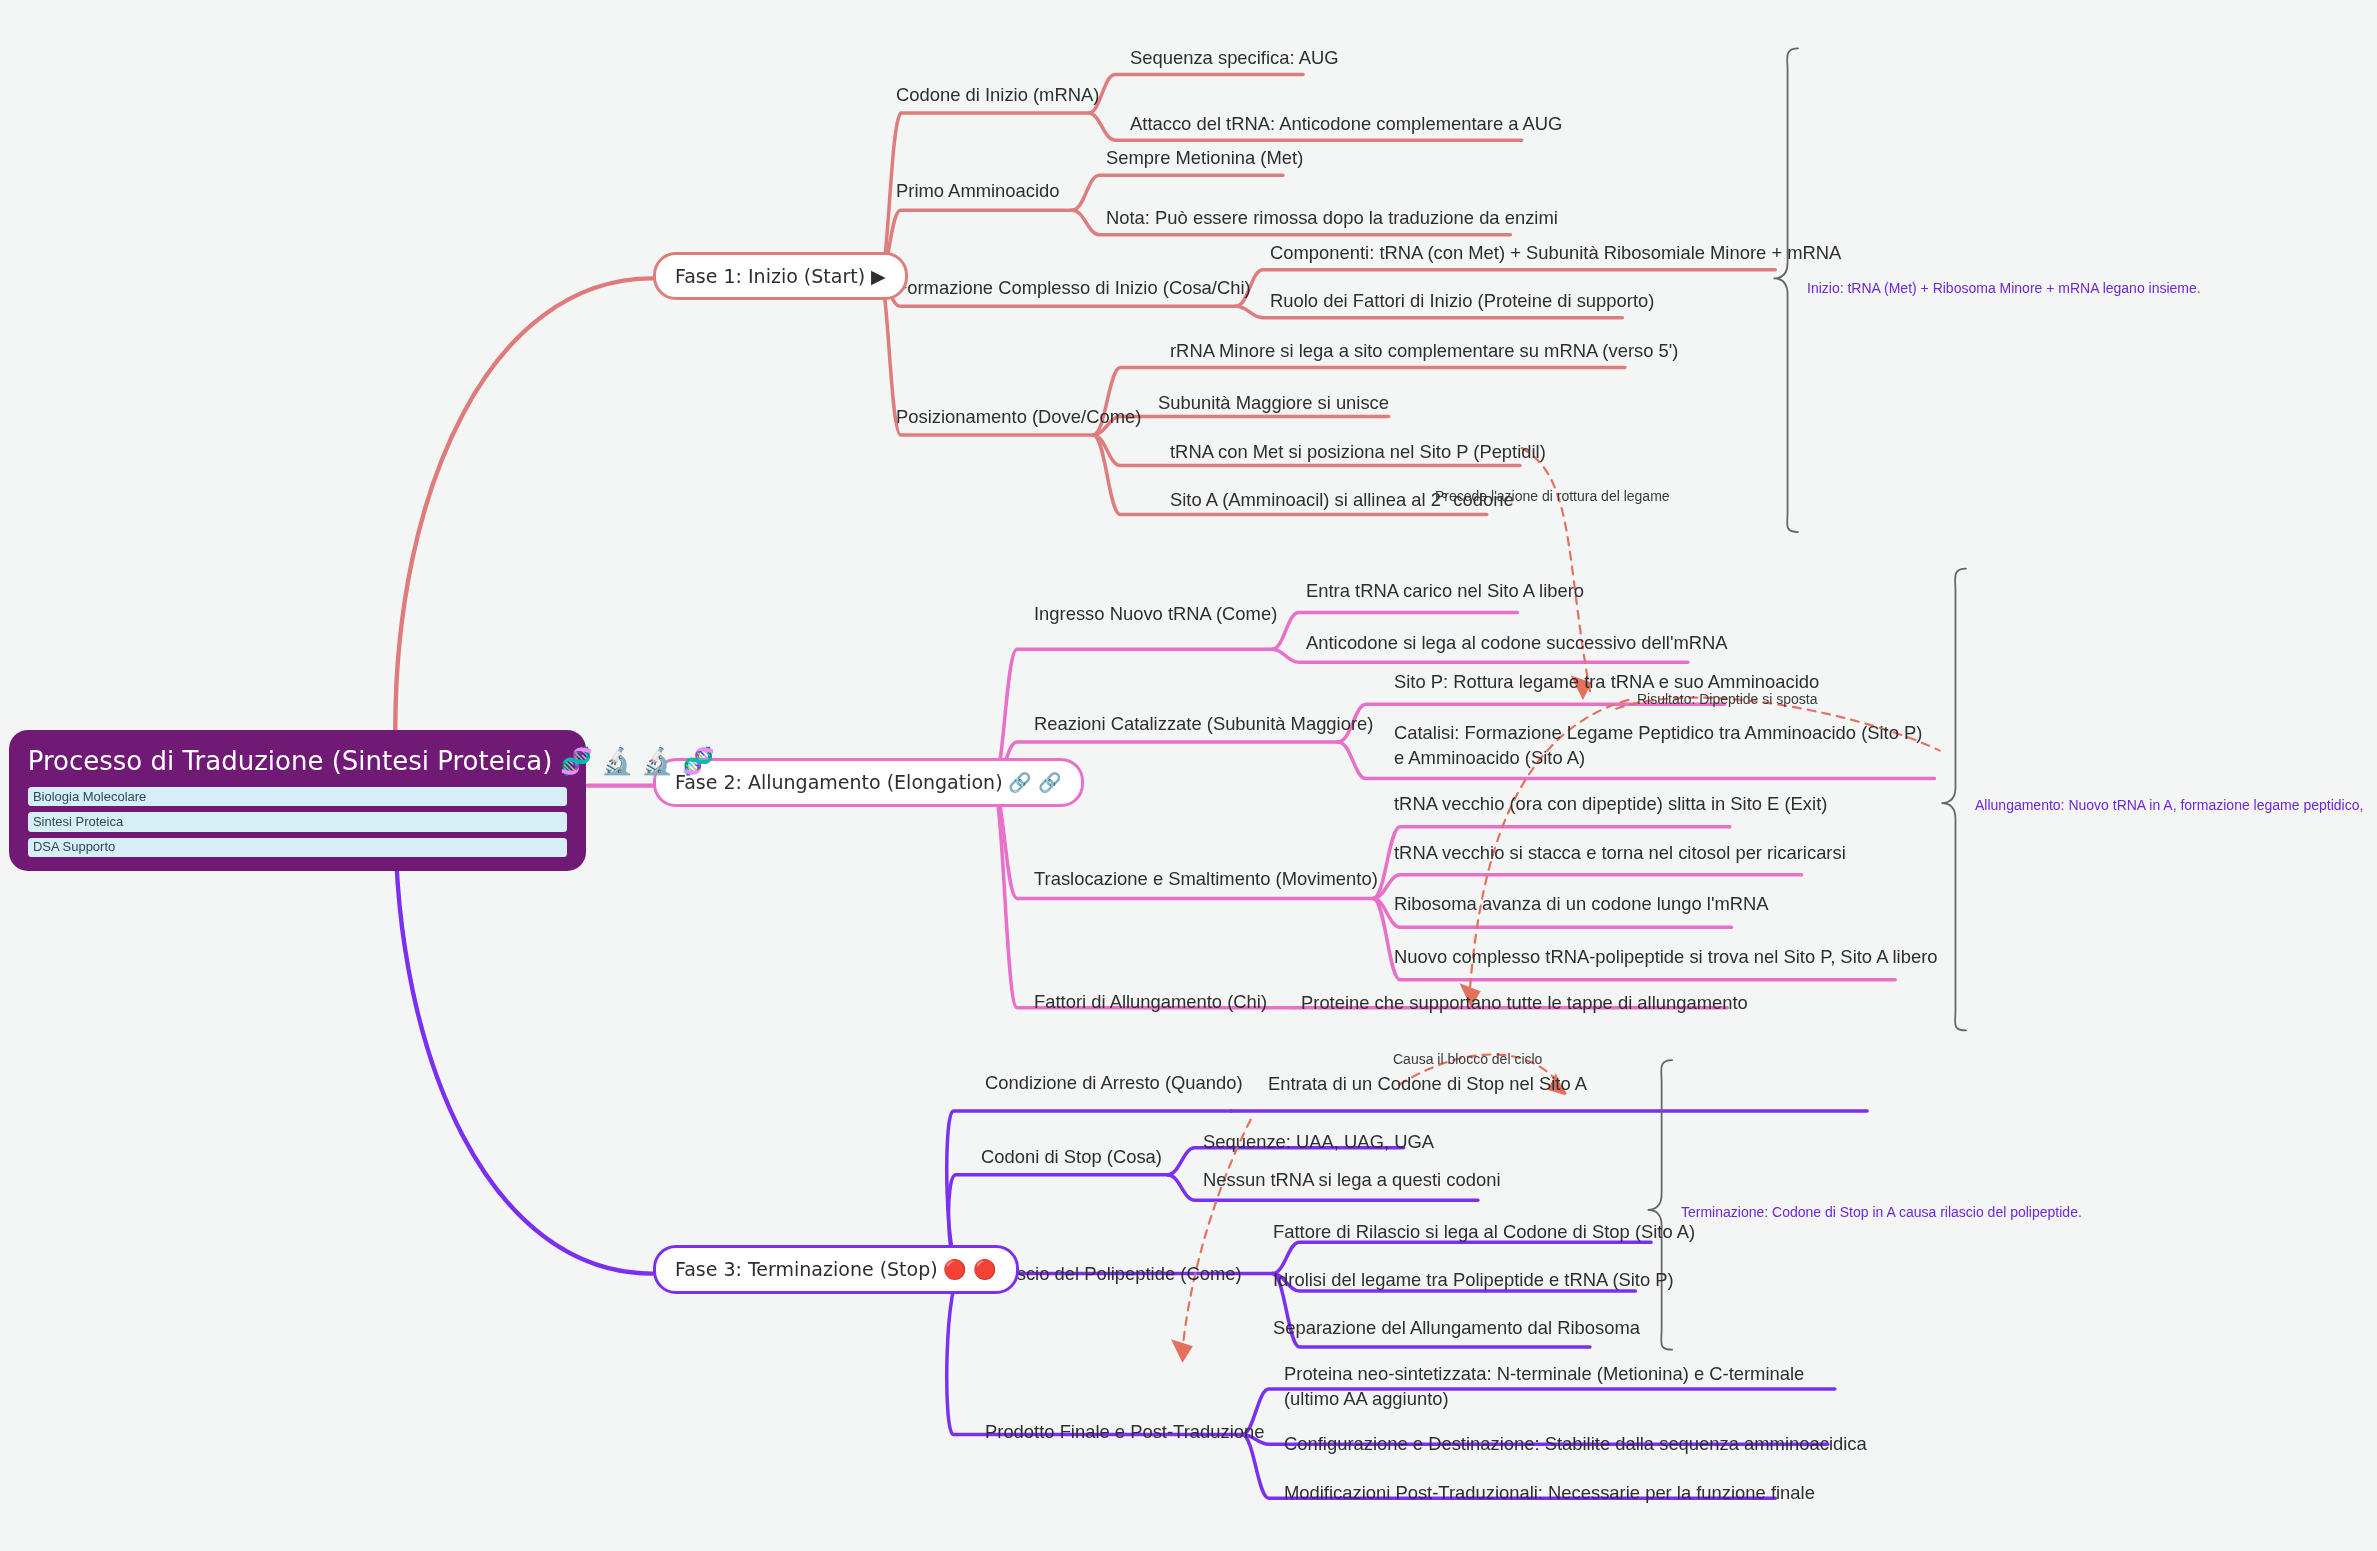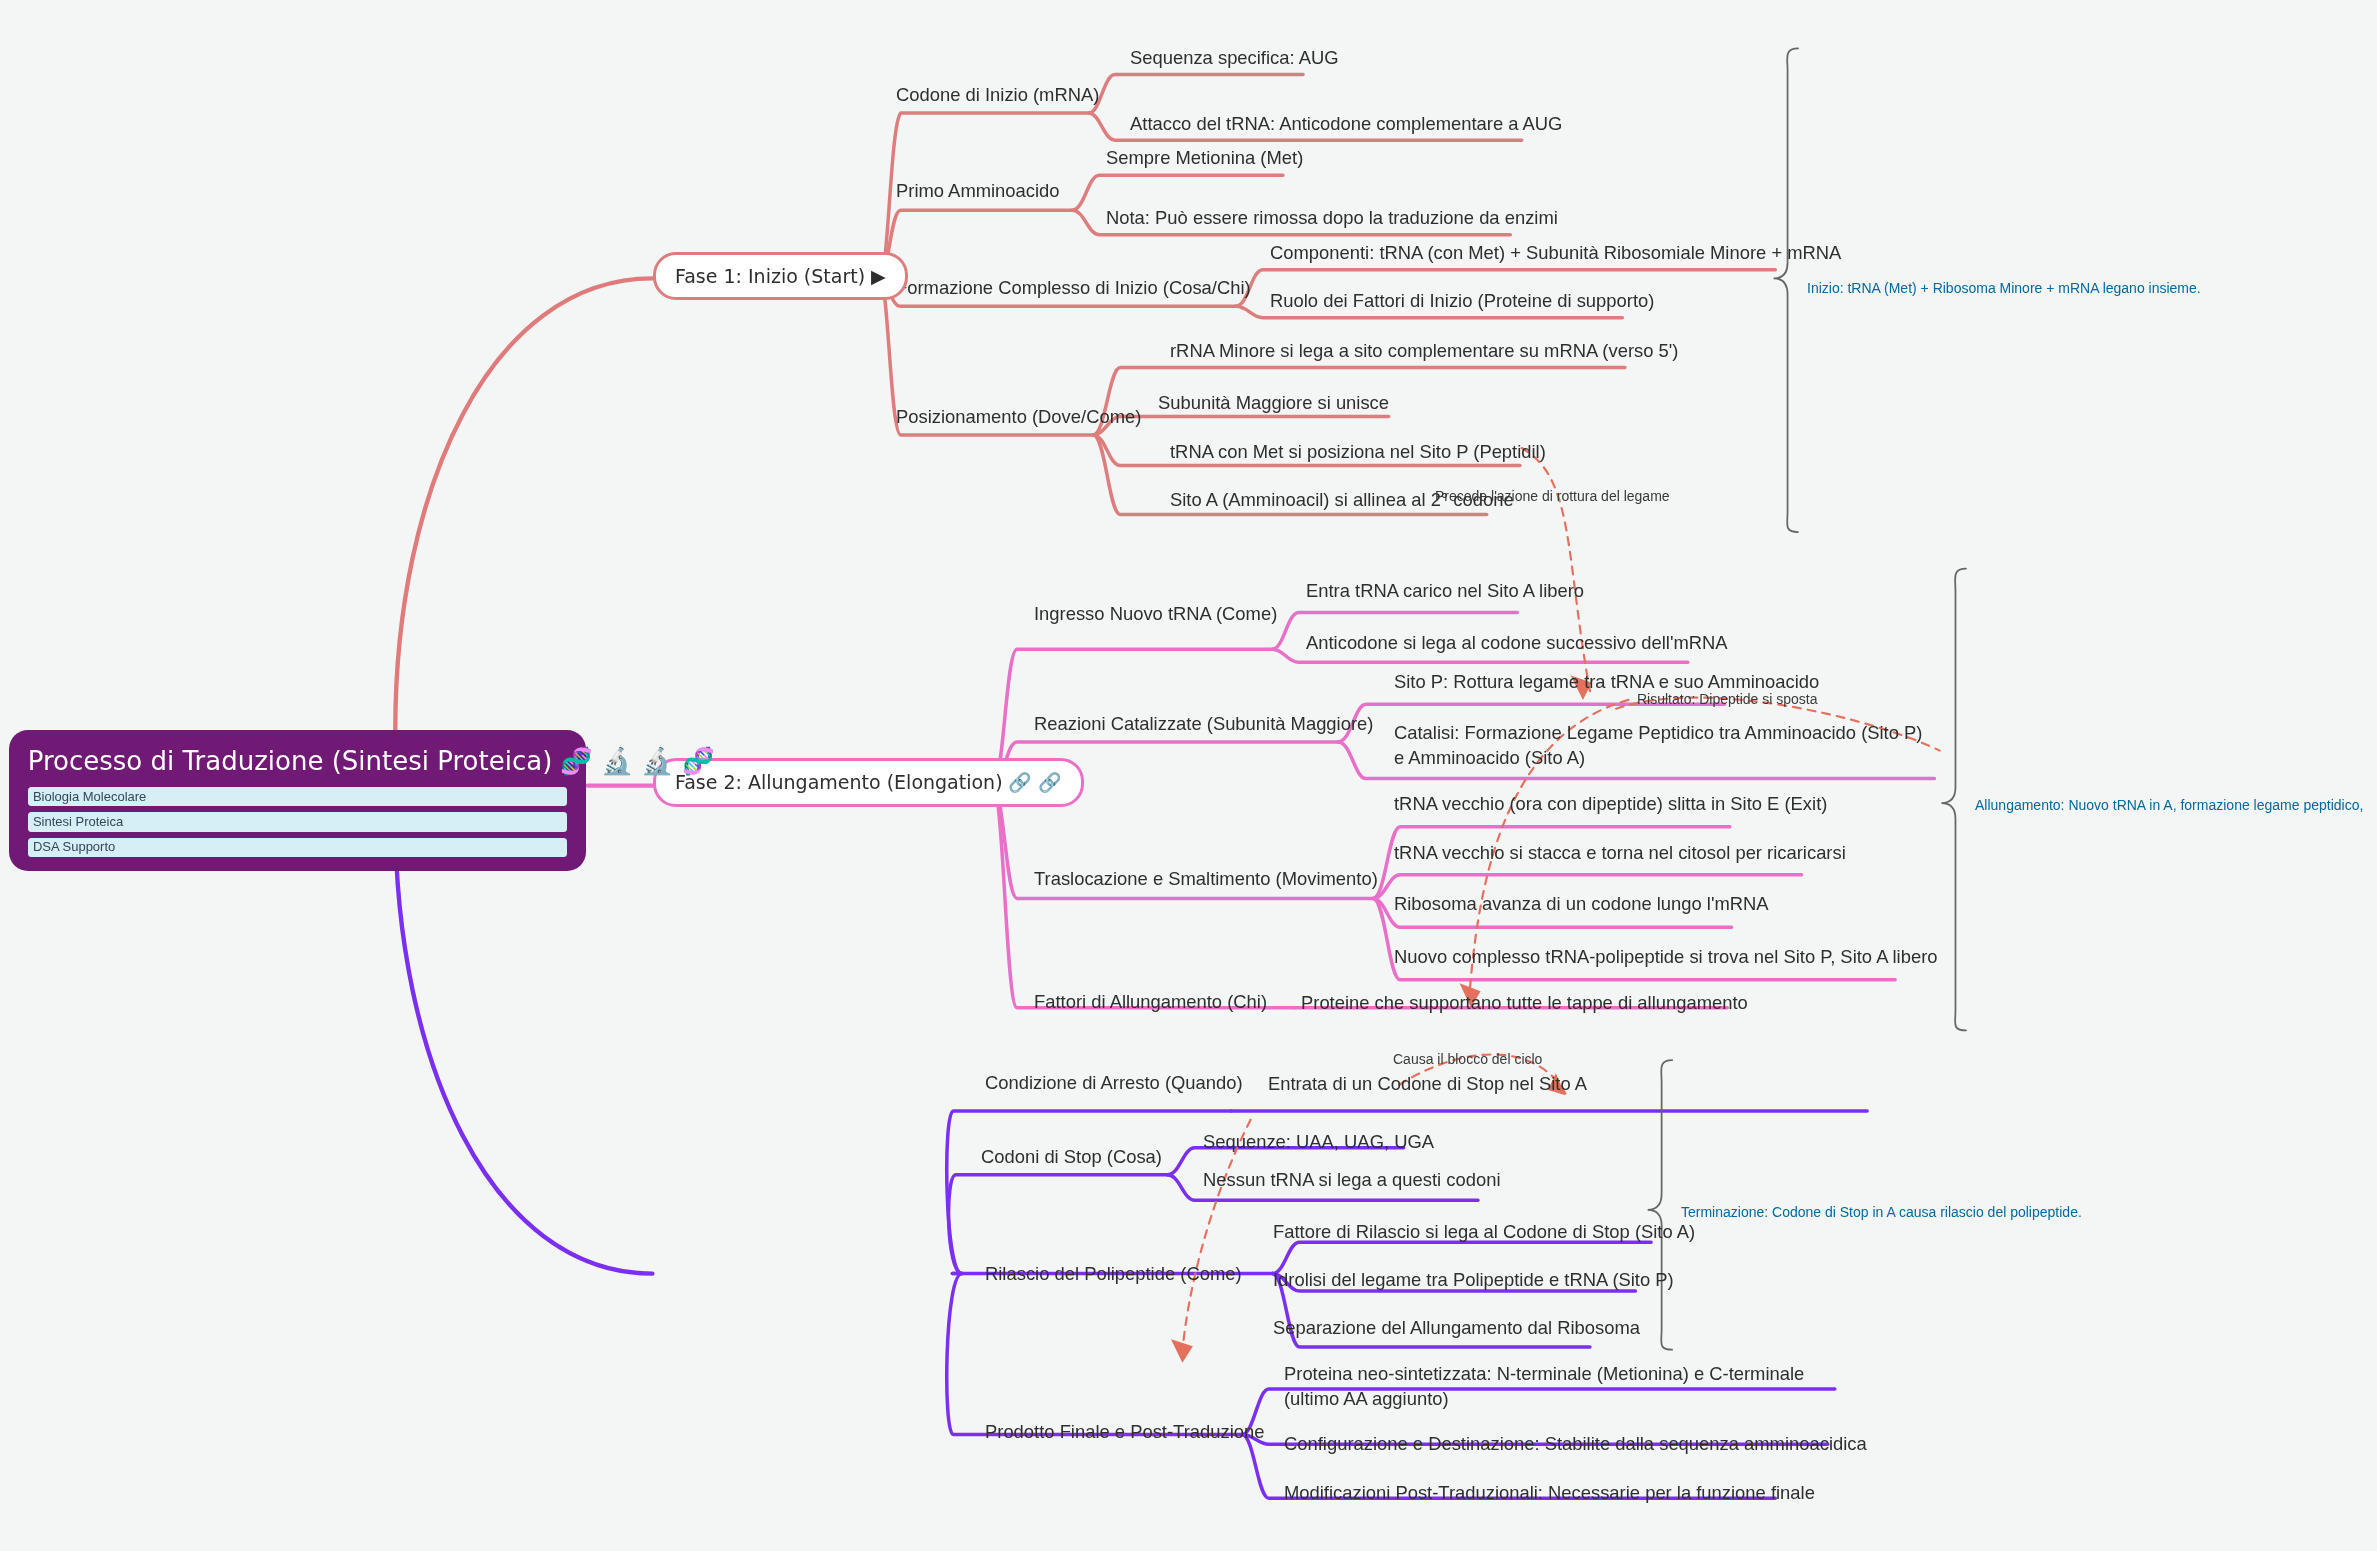--- a/index.html
+++ b/index.html
@@ -97,21 +97,21 @@
     position: absolute;
     font-size: 14px;
     color: #3a3a3a;
     white-space: nowrap;
     z-index: 7;
   }
   
   .summary-label {
     position: absolute;
     font-size: 14px;
-    color: #0369a1;
+    color: #6d28d9;
     white-space: nowrap;
     z-index: 4;
   }
   .emoji { font-family: "DejaVu Sans", sans-serif; }
 </style>
 </head>
 <body>
 
 <div id="canvas">
 
@@ -211,20 +211,21 @@
     <div class="root-title emoji">Processo di Traduzione (Sintesi Proteica) 🧬 🔬 🔬 🧬</div>
     <div class="root-tags">
       <span class="root-tag">Biologia Molecolare</span>
       <span class="root-tag">Sintesi Proteica</span>
       <span class="root-tag">DSA Supporto</span>
     </div>
   </div>
 
   <div class="phase-node phase-1 emoji">Fase 1: Inizio (Start) ▶</div>
   <div class="phase-node phase-2 emoji">Fase 2: Allungamento (Elongation) 🔗 🔗</div>
+  <div class="phase-node phase-3 emoji">Fase 3: Terminazione (Stop) 🔴 🔴</div>
 
   <div class="branch-label" style="left:896px; top:84px;">Codone di Inizio (mRNA)</div>
   <div class="branch-label" style="left:896px; top:180px;">Primo Amminoacido</div>
   <div class="branch-label" style="left:896px; top:277px;">Formazione Complesso di Inizio (Cosa/Chi)</div>
   <div class="branch-label" style="left:896px; top:406px;">Posizionamento (Dove/Come)</div>
 
   <div class="leaf-label" style="left:1130px; top:46px;">Sequenza specifica: AUG</div>
   <div class="leaf-label" style="left:1130px; top:112px;">Attacco del tRNA: Anticodone complementare a AUG</div>
 
   <div class="leaf-label" style="left:1106px; top:146px;">Sempre Metionina (Met)</div>

